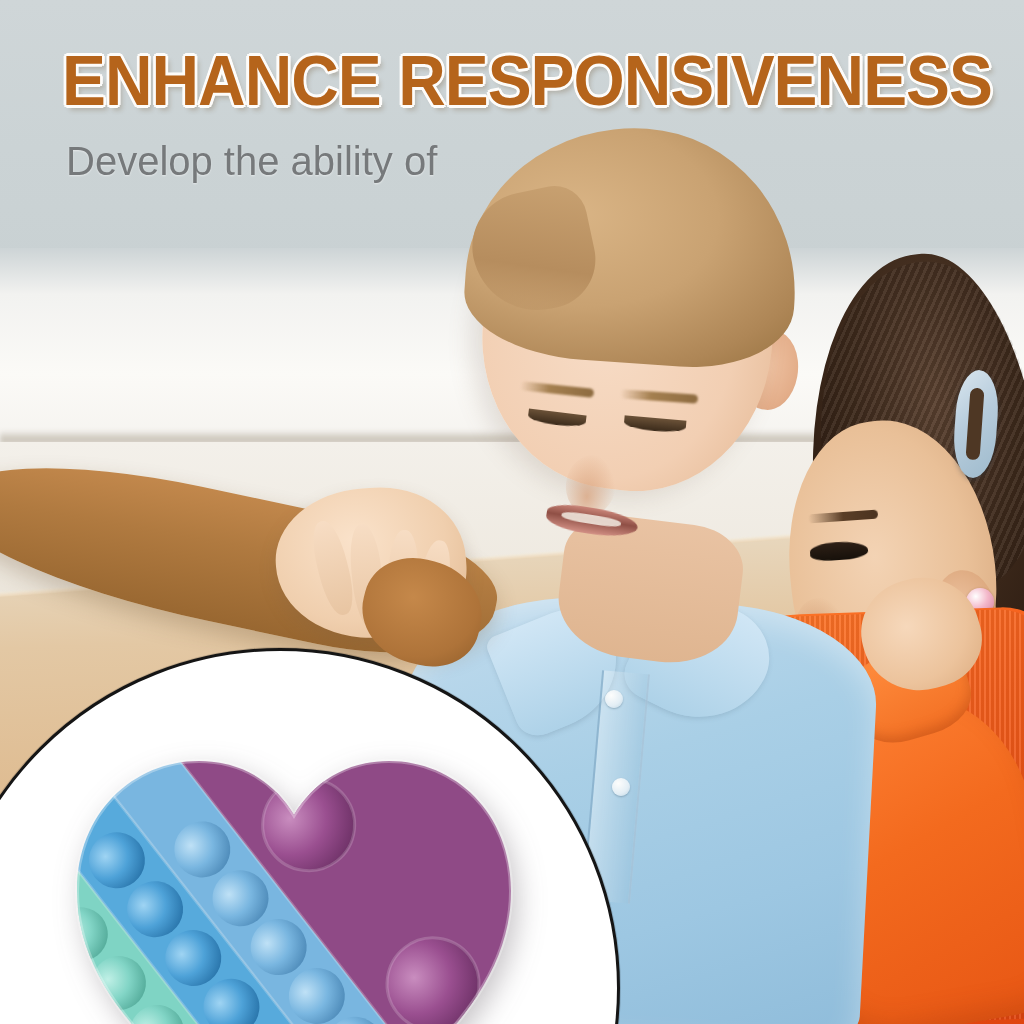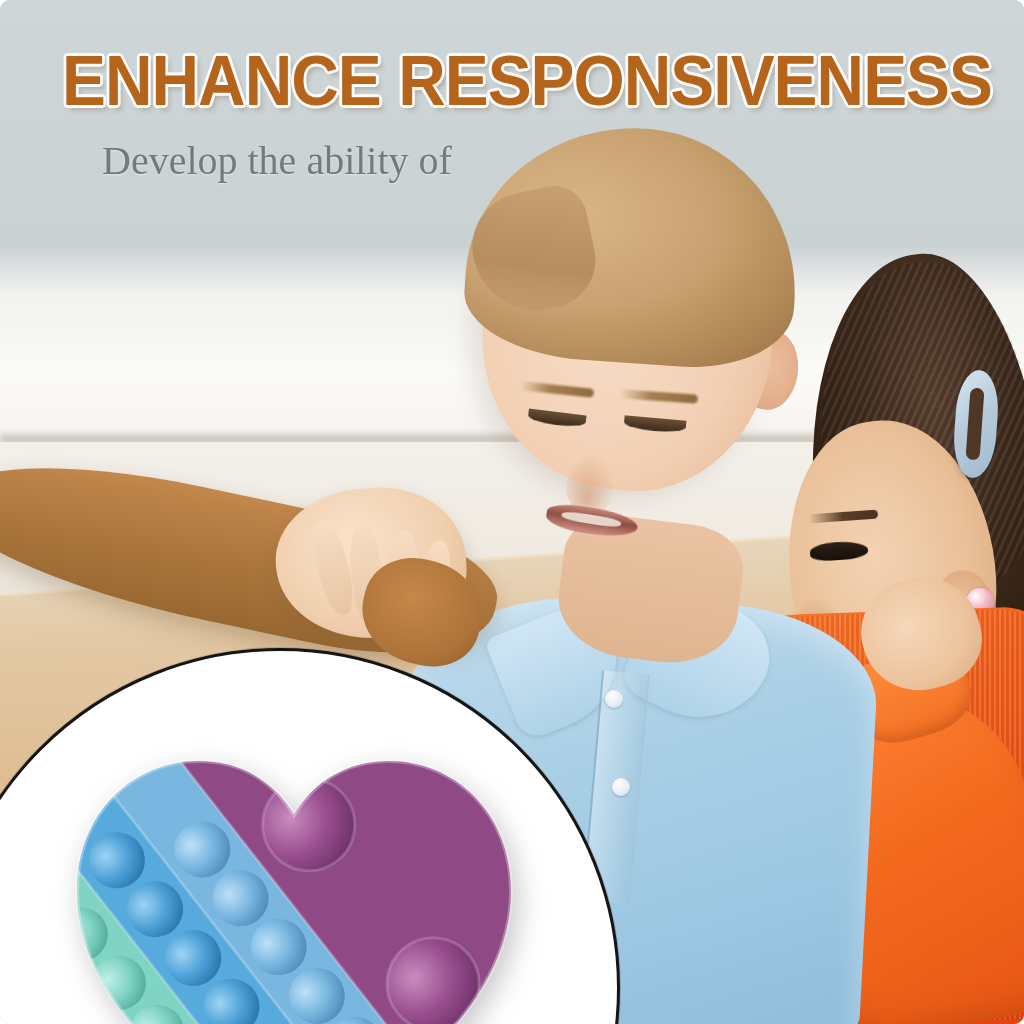--- a/index.html
+++ b/index.html
@@ -11,21 +11,20 @@
   body {
     font-family: "Liberation Sans", sans-serif;
   }
 
   .banner {
     position: relative;
     width: 1024px;
     height: 1024px;
     overflow: hidden;
     background: #86efac;
-    border-radius: 10px;
   }
 
   
   .scene {
     position: absolute;
     inset: 0;
     overflow: hidden;
   }
 
   
@@ -428,27 +427,26 @@
       -2px -2px 0 #fdfcfa,  2px -2px 0 #fdfcfa,
       -2px  2px 0 #fdfcfa,  2px  2px 0 #fdfcfa,
       -3px  0   0 #fdfcfa,  3px  0   0 #fdfcfa,
        0   -3px 0 #fdfcfa,  0    3px 0 #fdfcfa,
        4px  5px 6px rgba(90,60,20,.25);
   }
   .subhead {
     position: absolute;
     left: 66px; top: 130px;
     width: 470px;
-    font-family: Liberation Serif, serif;
+    font-family: Liberation Sans, sans-serif;
     font-weight: normal;
     font-size: 40px;
     line-height: 1.55;
     color: #76797b;
     text-shadow: 0 1px 2px rgba(255,255,255,.5);
-    margin-left: 36px;
   }
   .subhead span { display: block; }
 </style>
 </head>
 <body>
 
 <div class="banner">
 
   <div class="scene">
 

